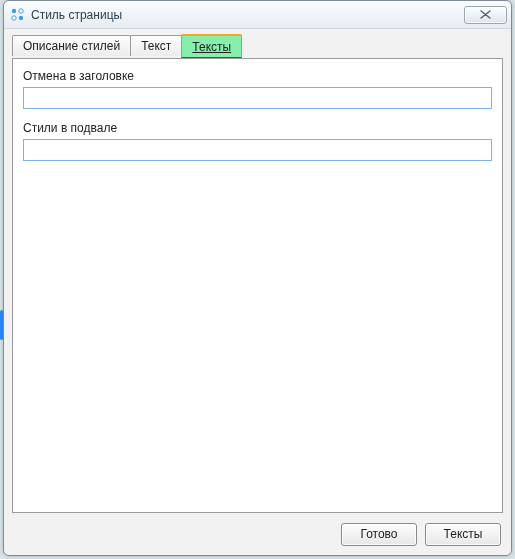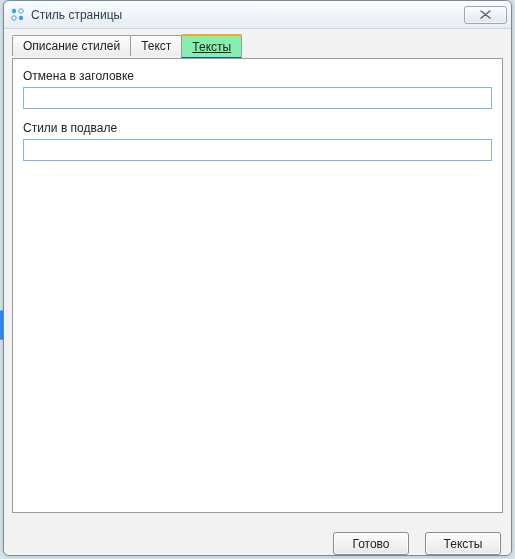--- a/index.html
+++ b/index.html
@@ -122,22 +122,22 @@
     background: #ffffff;
     padding: 2px 4px;
     outline: none;
     font: inherit;
     color: #222;
   }
   .button-row {
     height: 42px;
     display: flex;
     justify-content: flex-end;
-    align-items: flex-end;
-    gap: 16px;
+    align-items: center;
+    gap: 8px;
     padding-right: 2px;
   }
   .btn {
     min-width: 76px;
     height: 23px;
     border: 1px solid #8a8a8a;
     border-radius: 3px;
     background: linear-gradient(#fdfdfd, #e7e7e7);
     display: flex; align-items: center; justify-content: center;
     color: #222;

